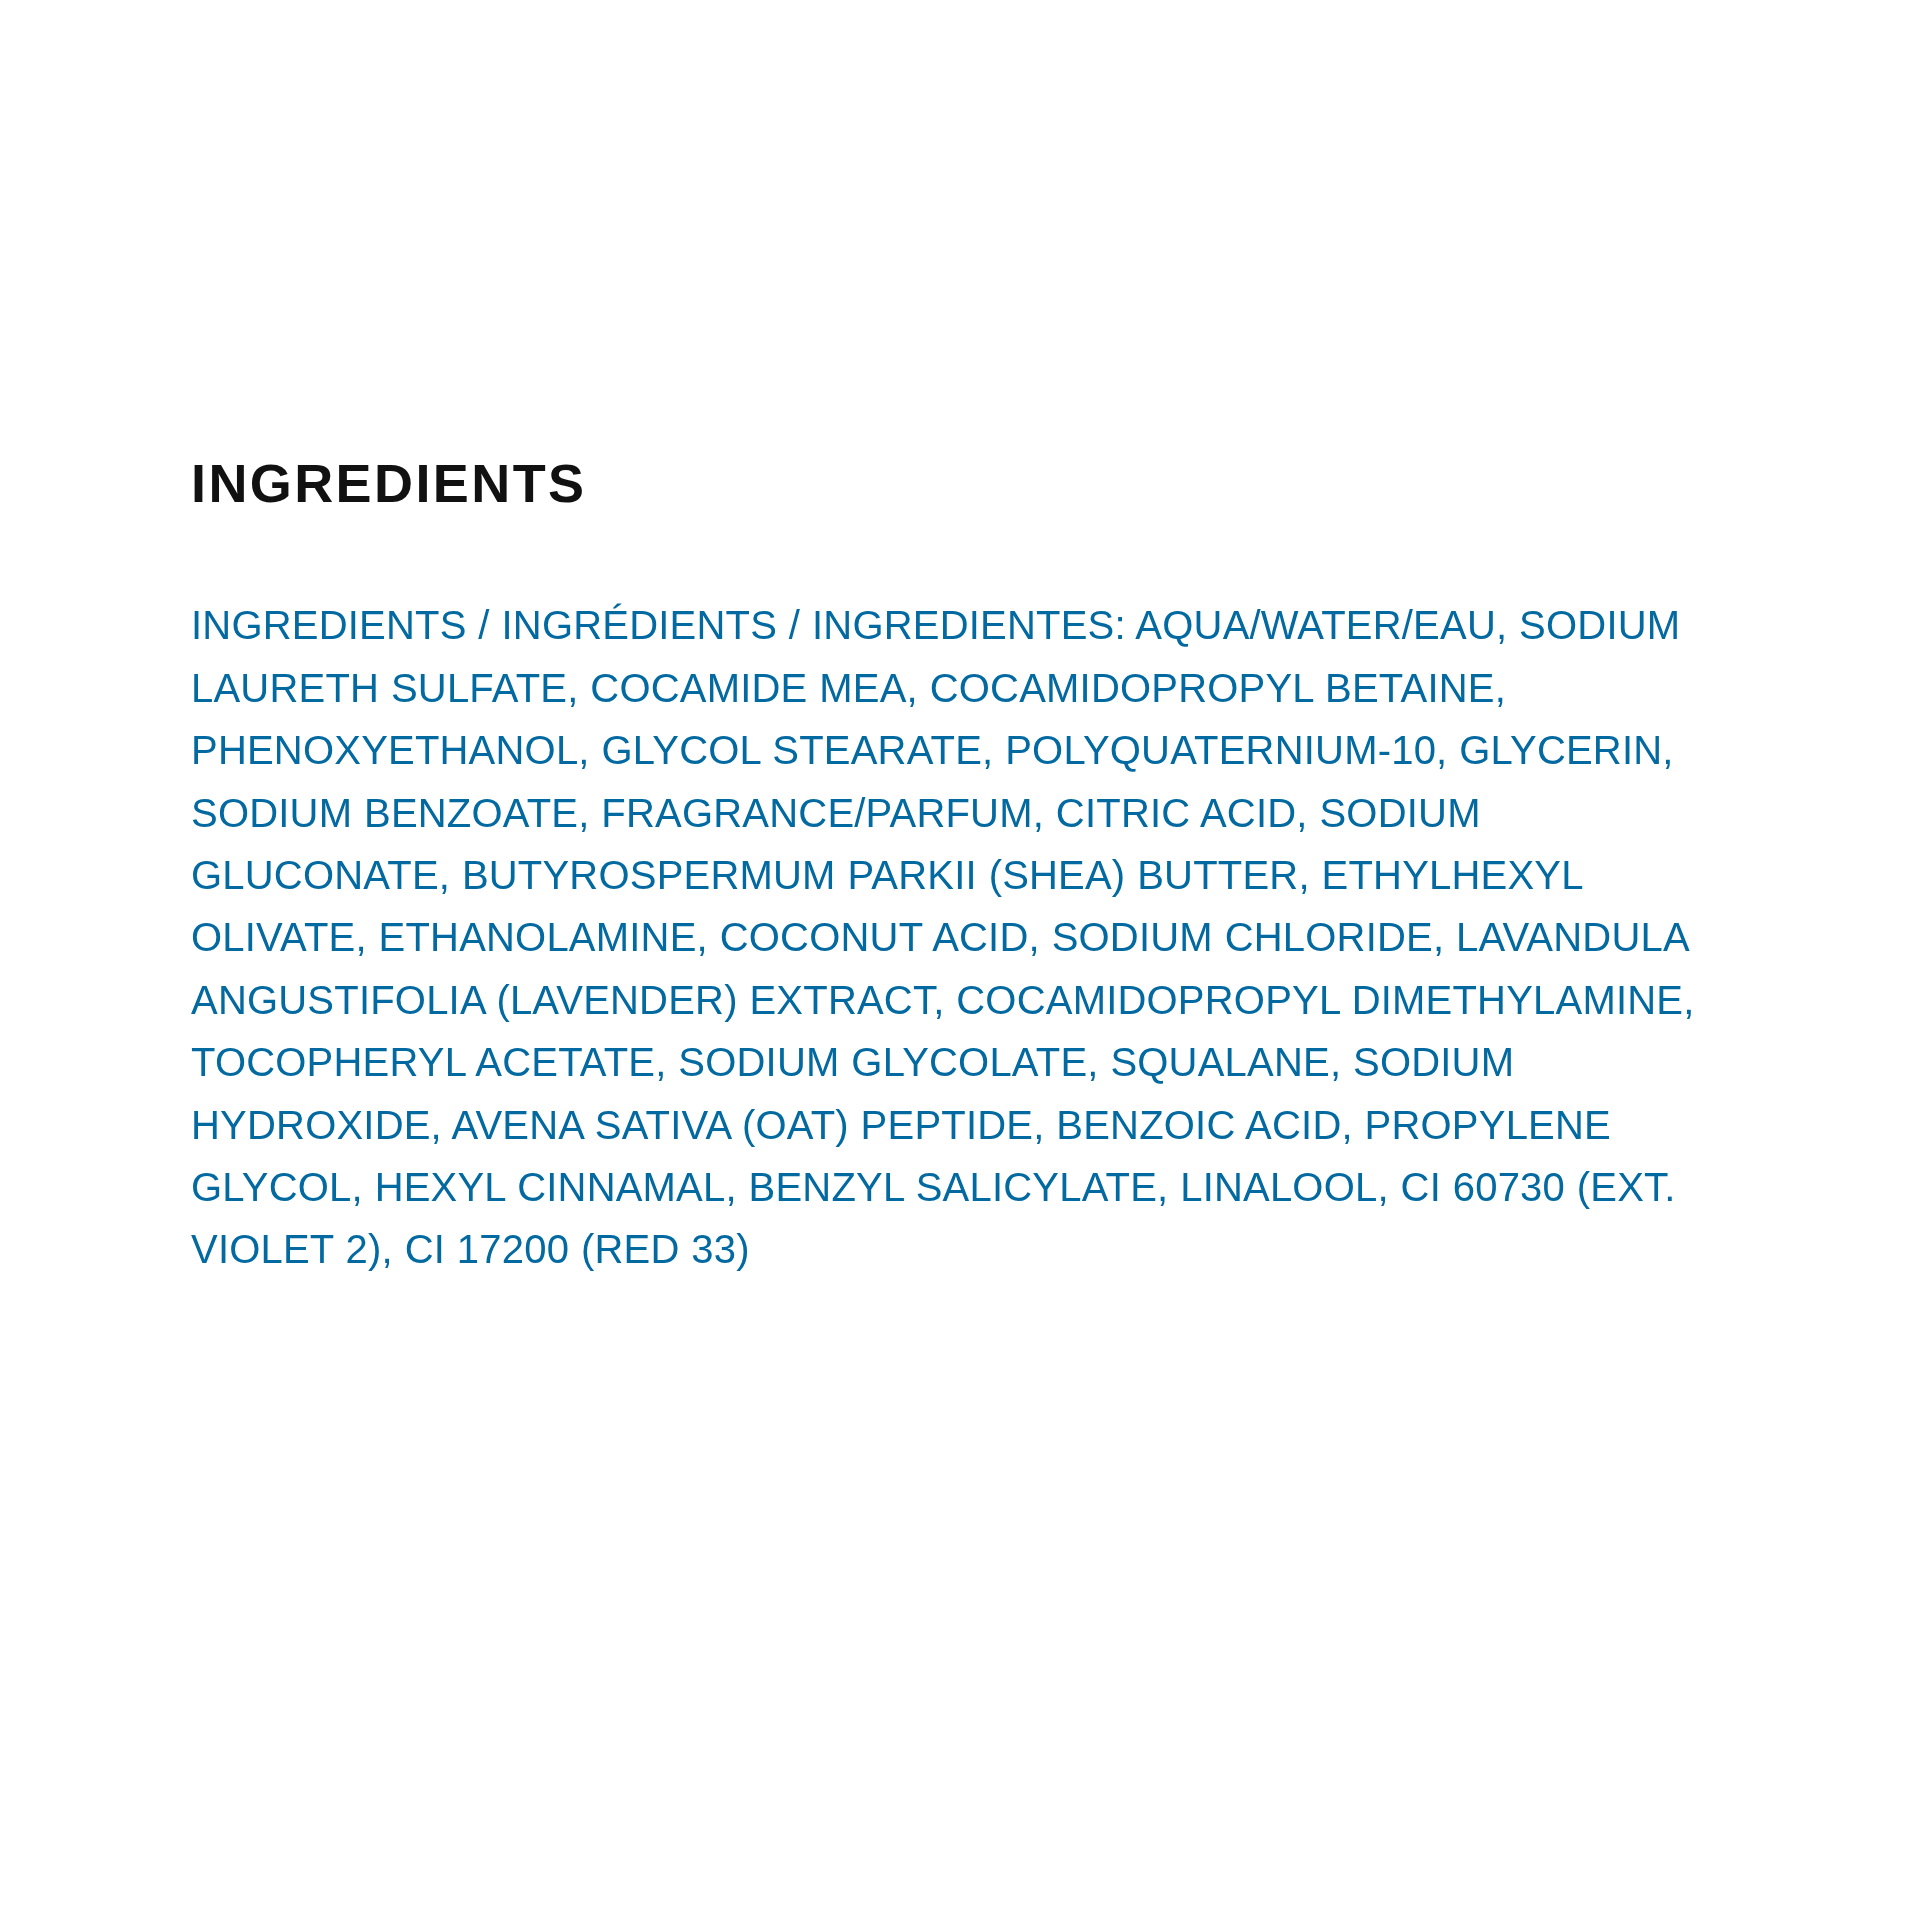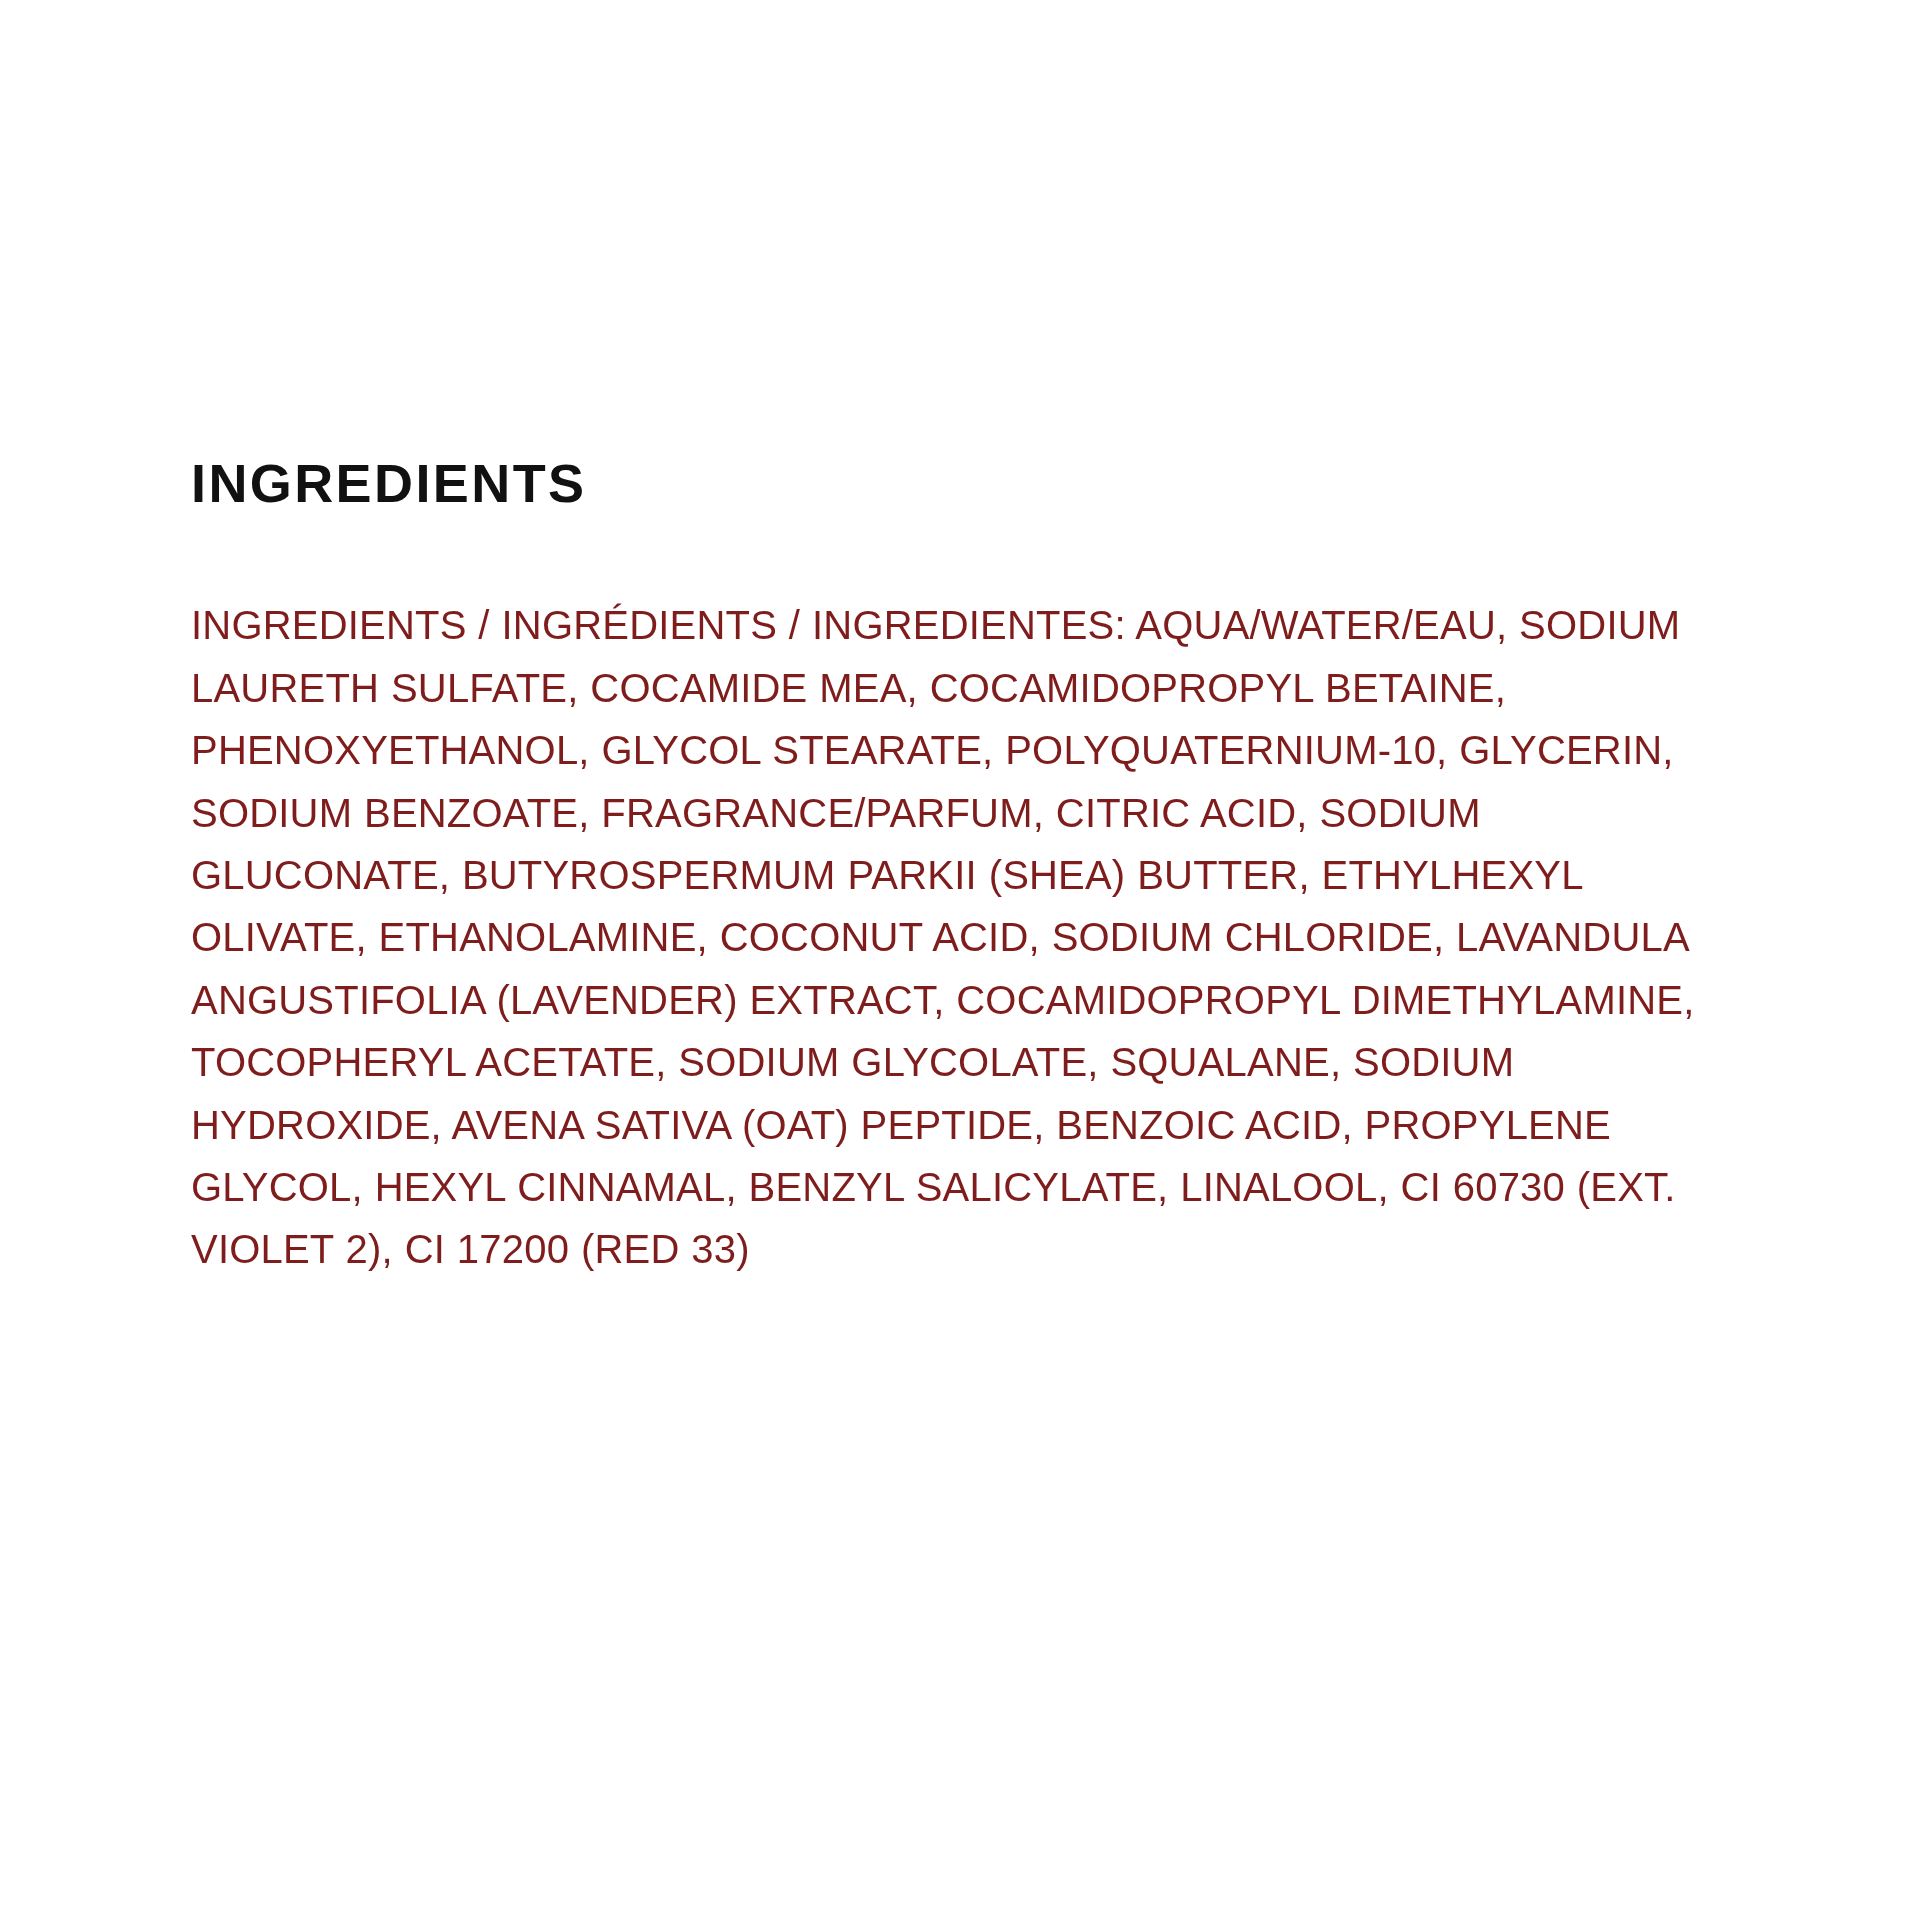--- a/index.html
+++ b/index.html
@@ -31,21 +31,21 @@
     font-weight: bold;
     letter-spacing: 2.4px;
     color: #111111;
     line-height: 1.1;
     margin: 0 0 81px 0;
     font-family: "Liberation Sans", sans-serif;
   }
   .ingredients-body {
     font-size: 40px;
     font-weight: 400;
-    color: #7f1d1d;
+    color: #0369a1;
     line-height: 1.56;
     letter-spacing: 0.2px;
     margin: 0;
     text-align: left;
     word-spacing: 0.5px;
     max-width: 1545px;
     font-family: "Liberation Sans", sans-serif;
   }
 </style>
 </head>

